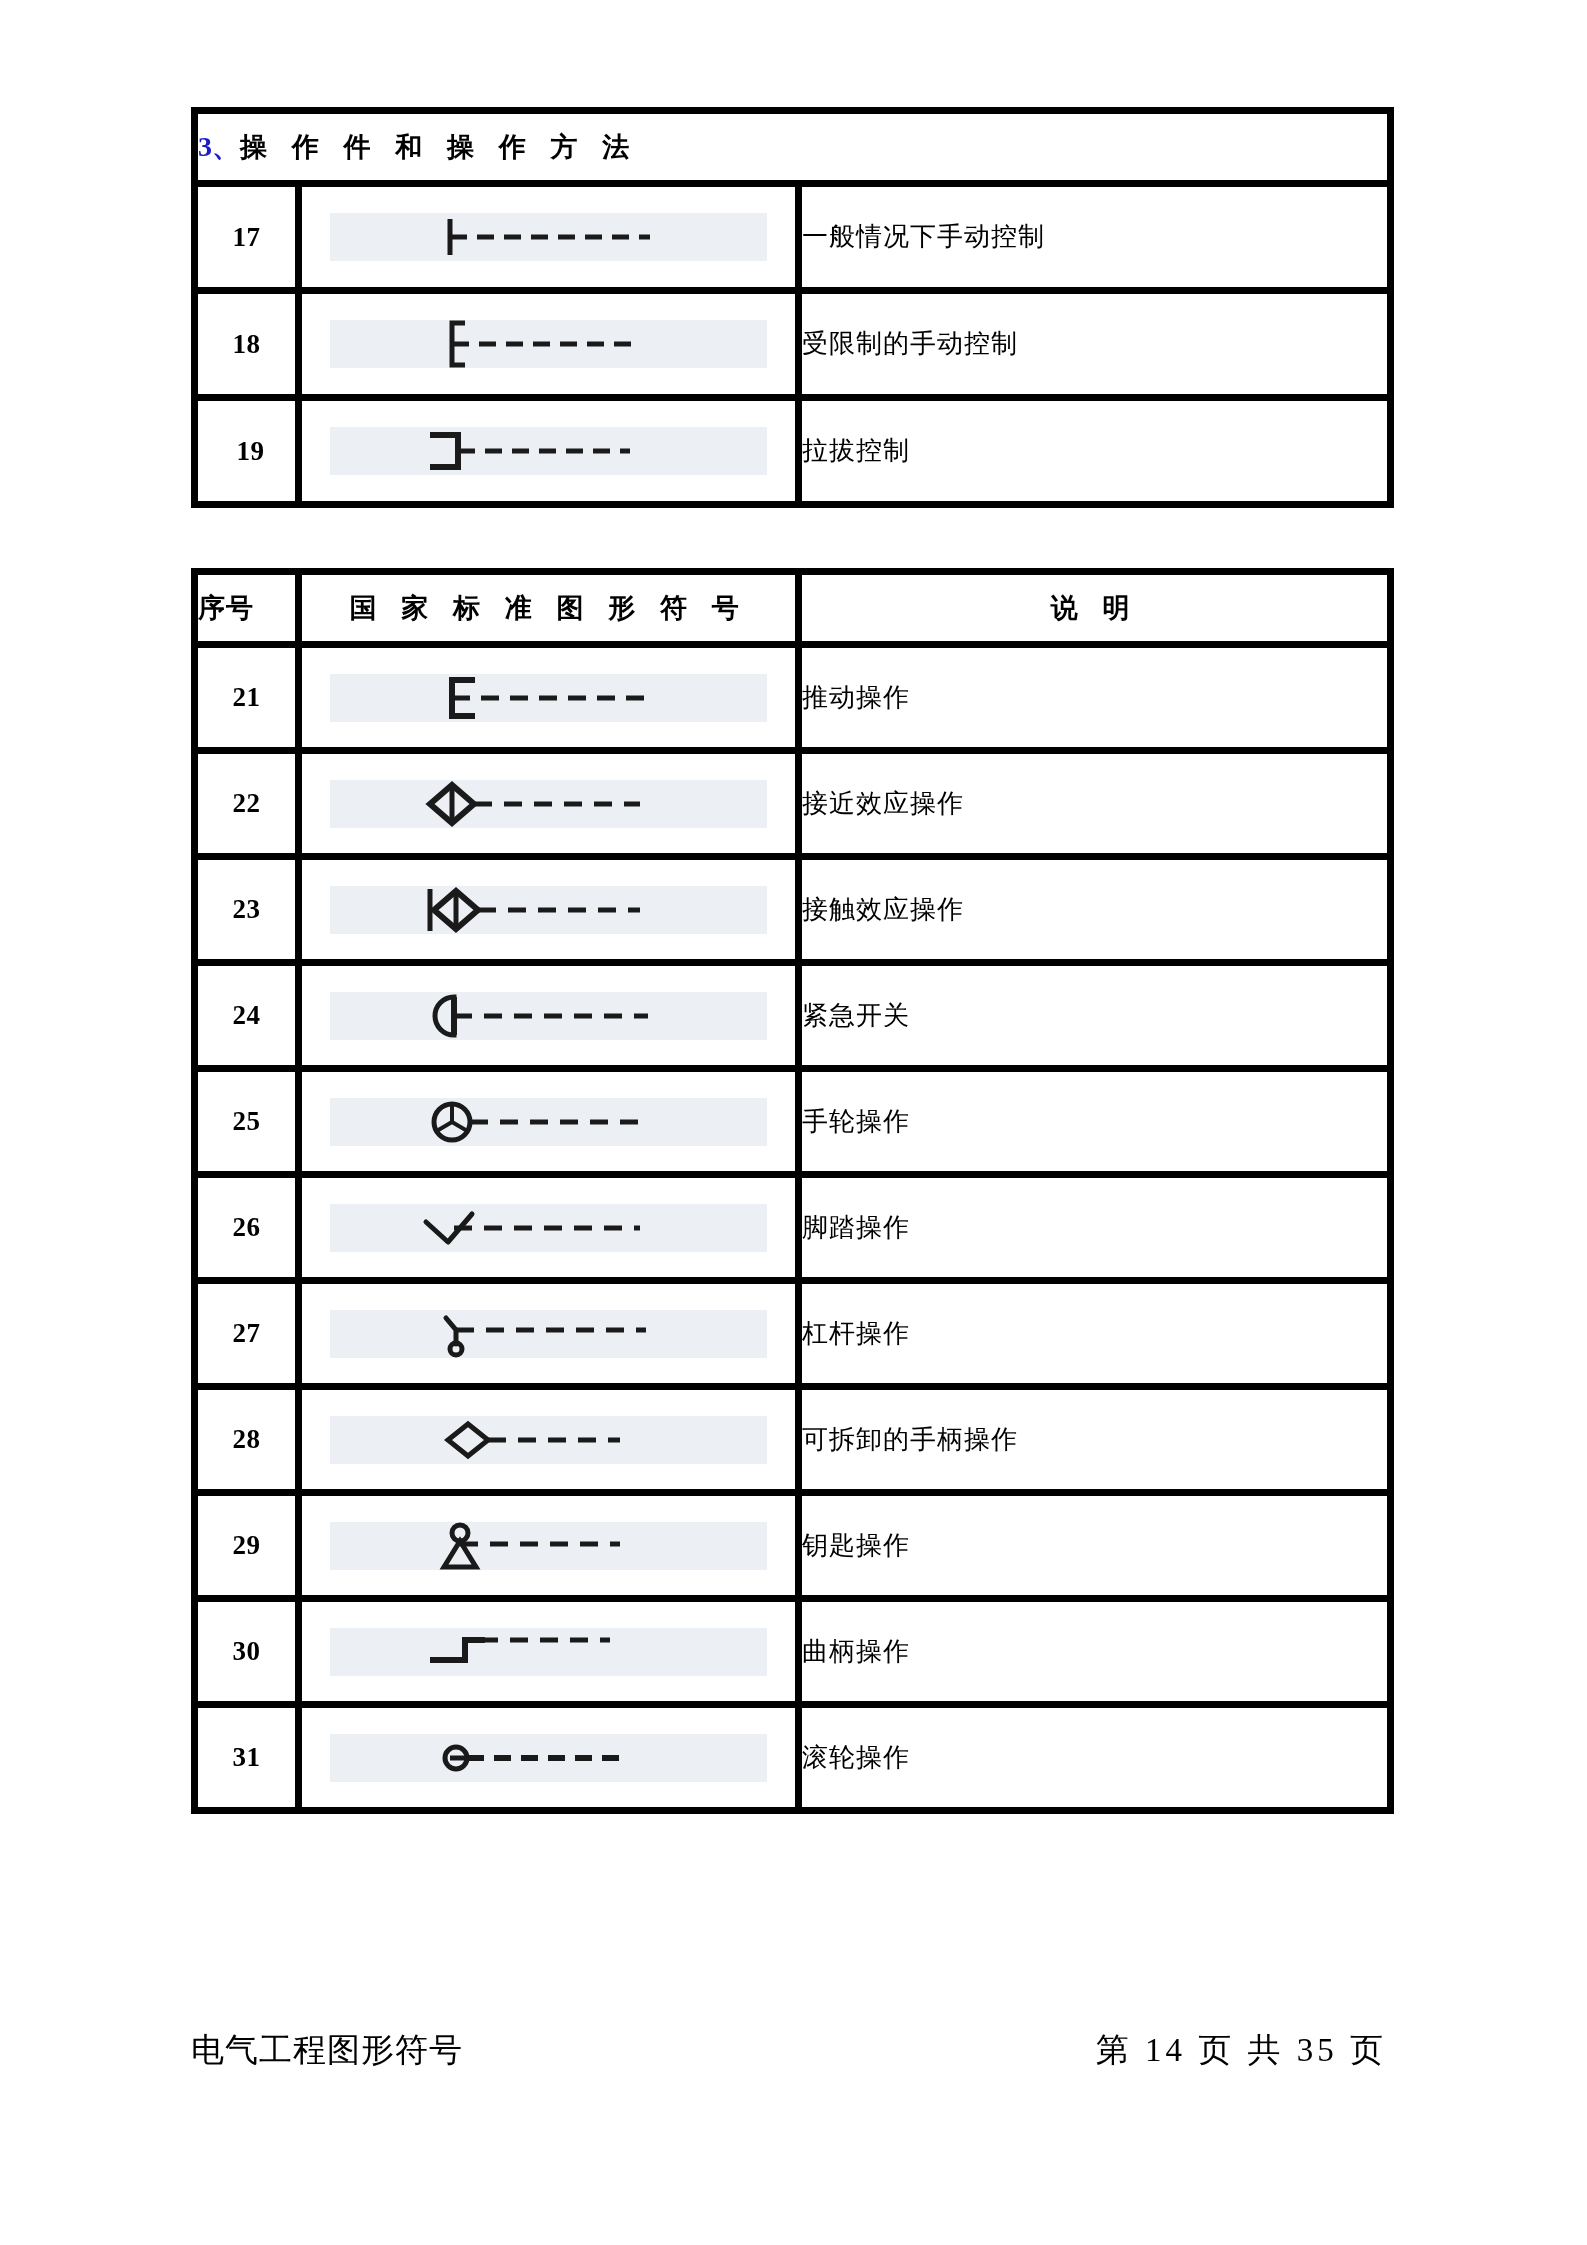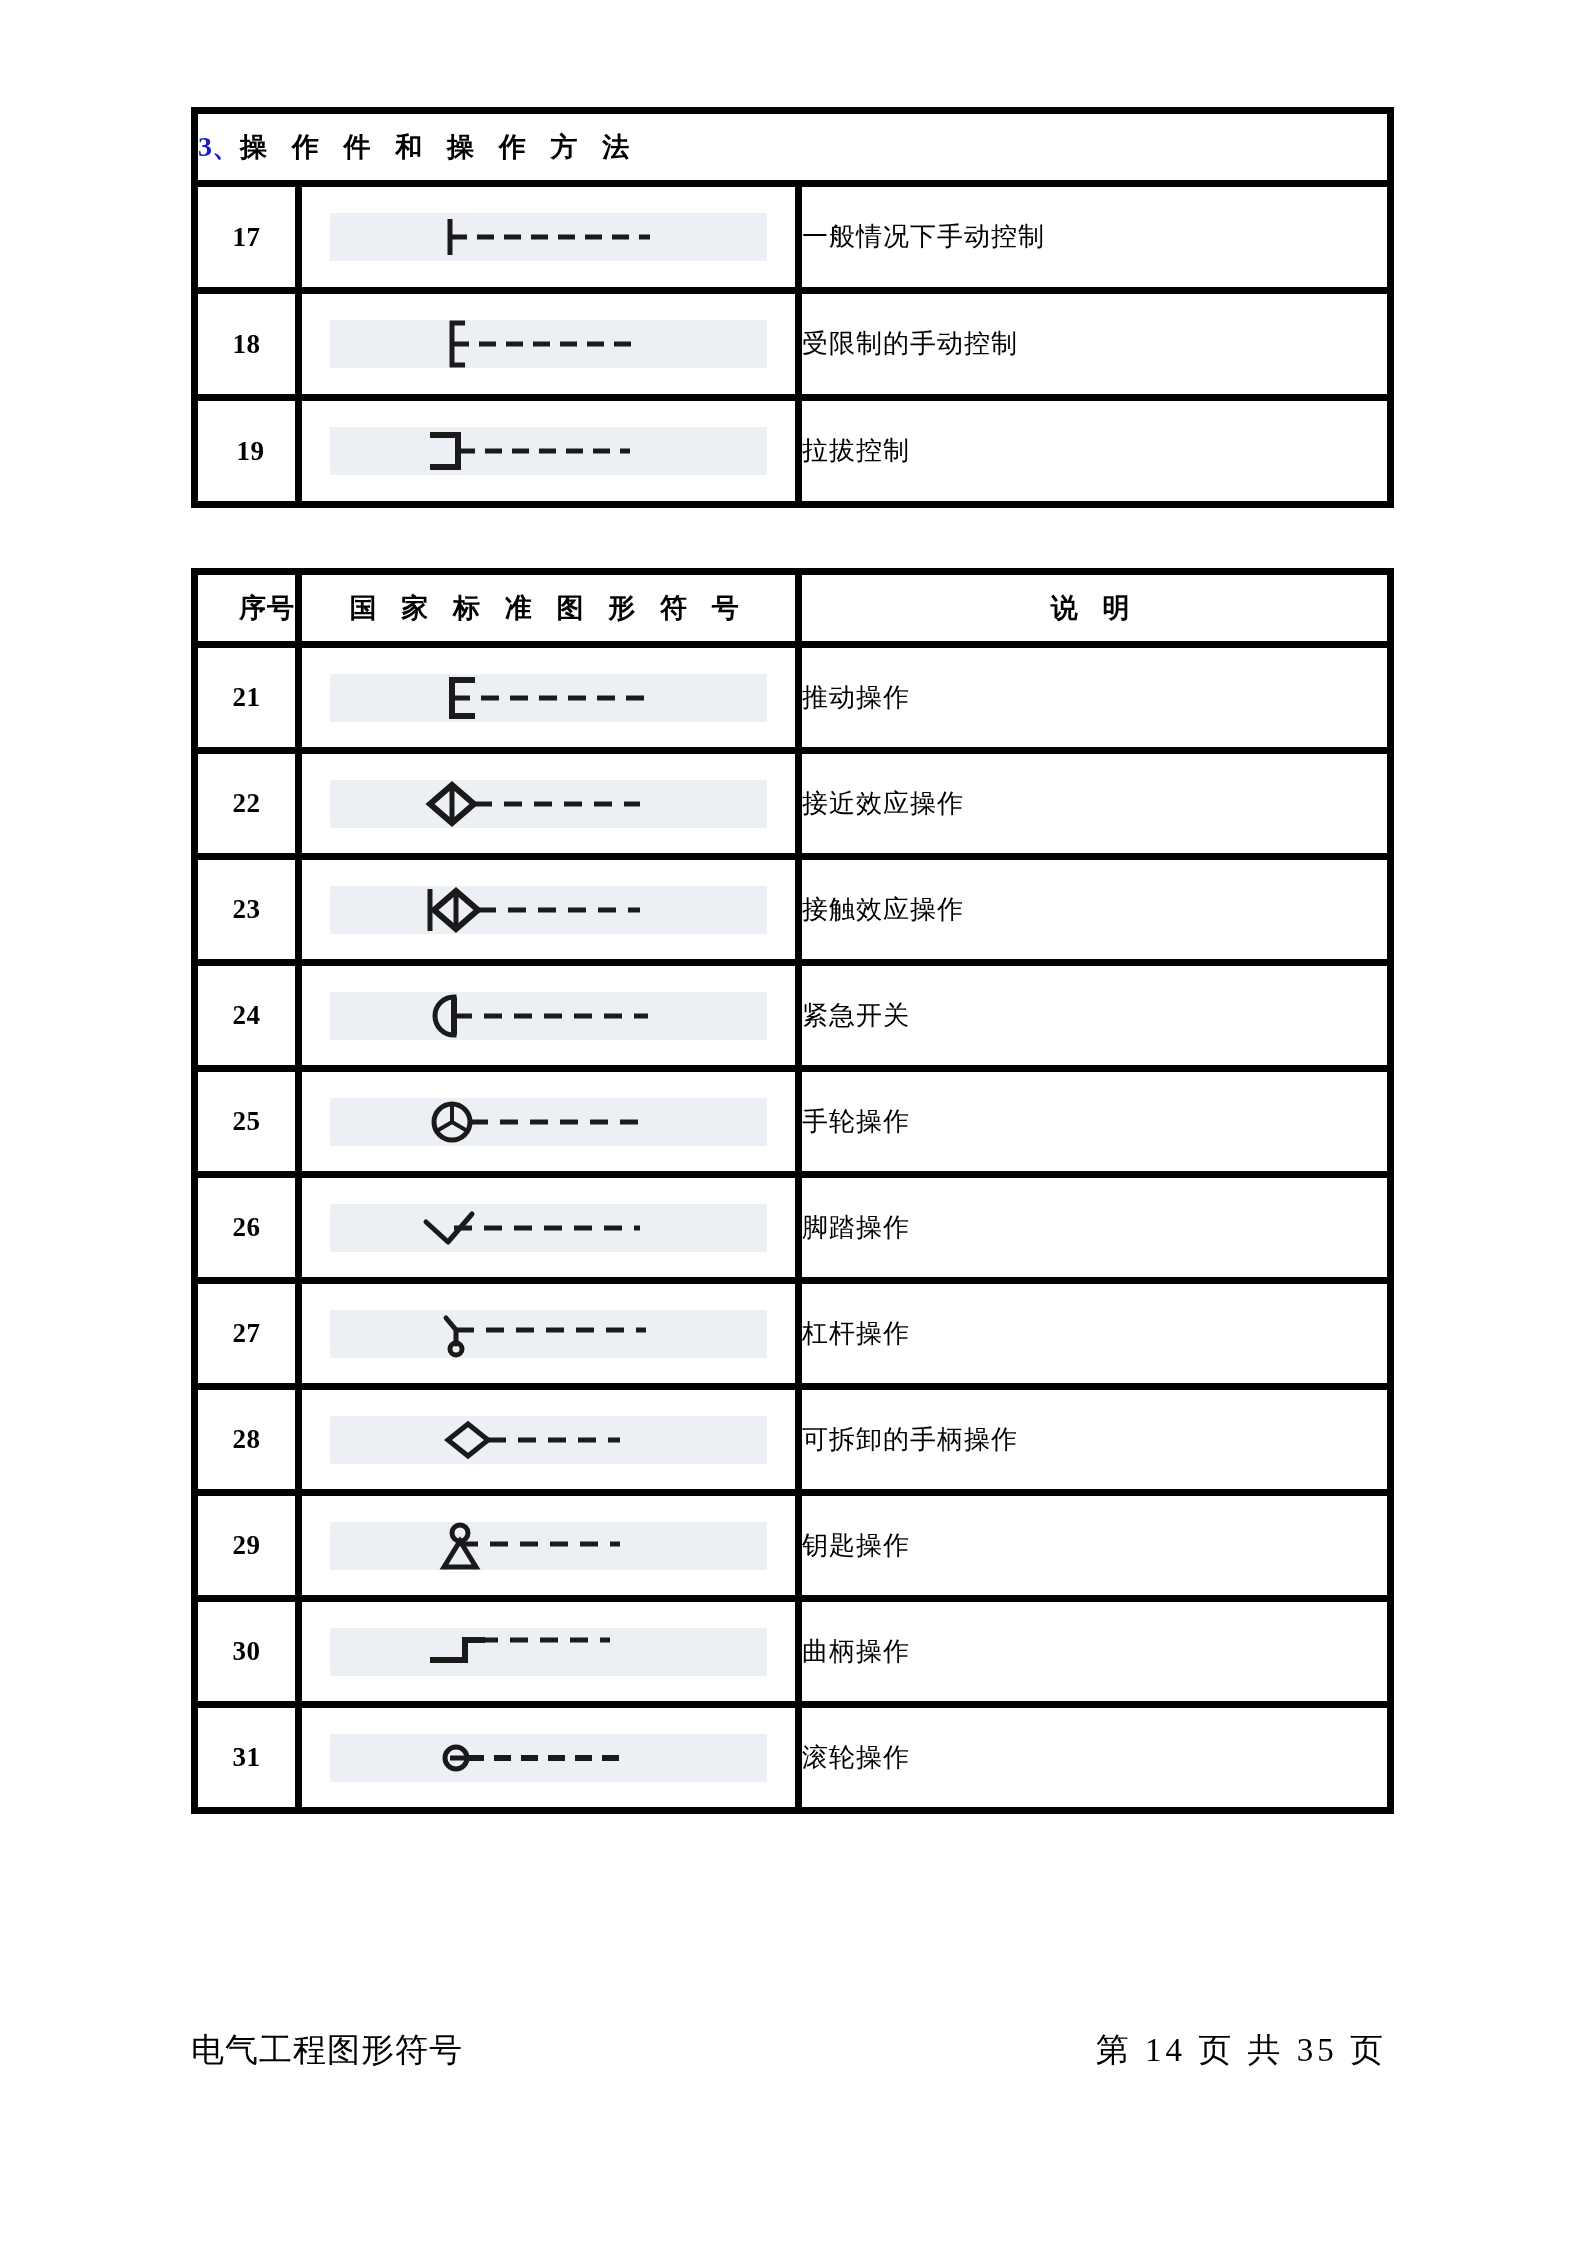--- a/index.html
+++ b/index.html
@@ -98,21 +98,21 @@
     font-weight: bold;
   }
 
   
   .hdr-cell {
     height: 66px;
     font-size: 27px;
     font-weight: bold;
     font-family: "Liberation Serif", "DejaVu Serif", serif;
   }
-  .hdr-no   { text-align: right; letter-spacing: 1px; }
+  .hdr-no   { text-align: left; letter-spacing: 1px; }
   .hdr-sym  { padding-left: 18px; letter-spacing: 9px; }
   .hdr-desc { padding-left: 22px; letter-spacing: 9px; border-radius: 13px; }
 
   .spacer-block { height: 60px; }
 
   
   .footer {
     position: absolute;
     left: 191px;
     width: 1196px;

